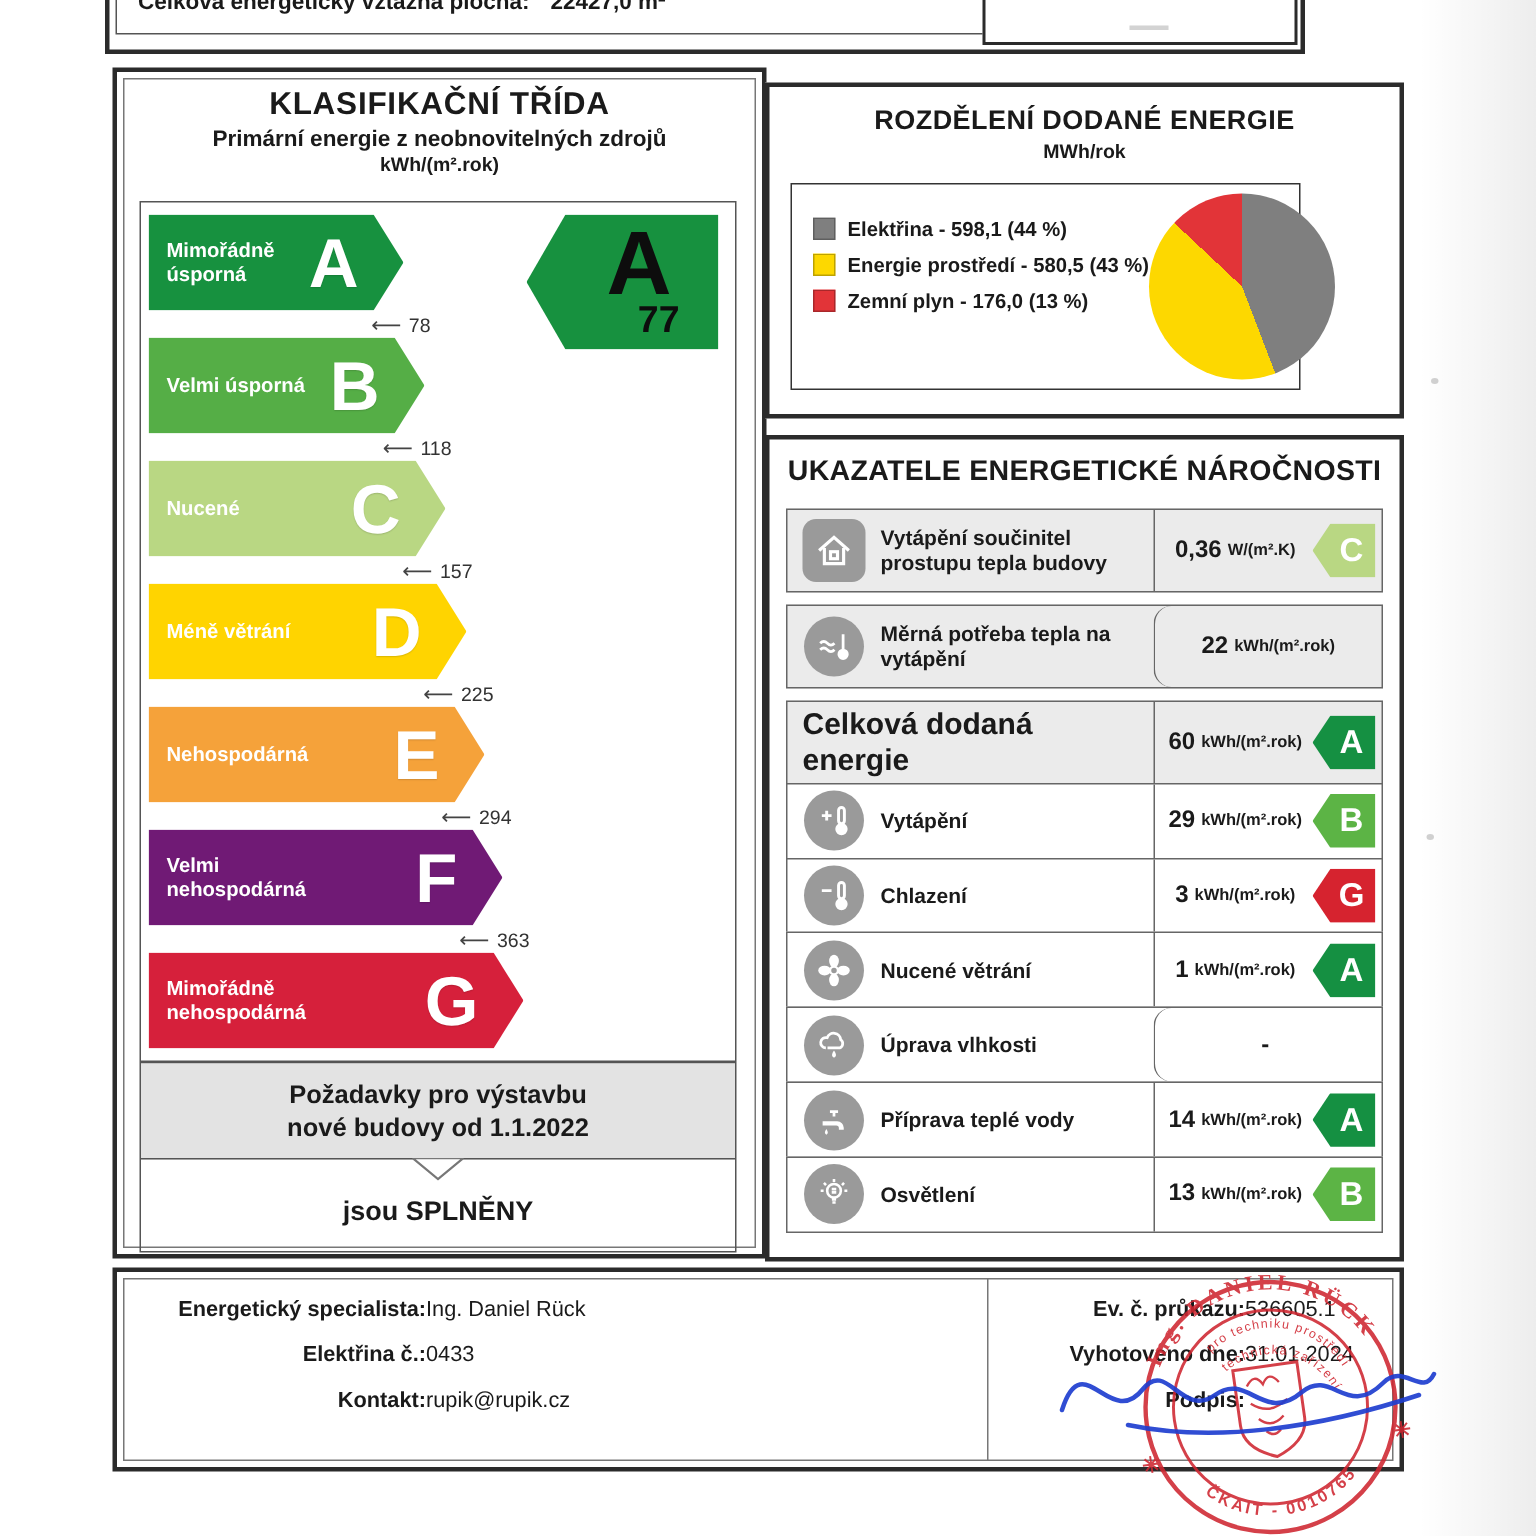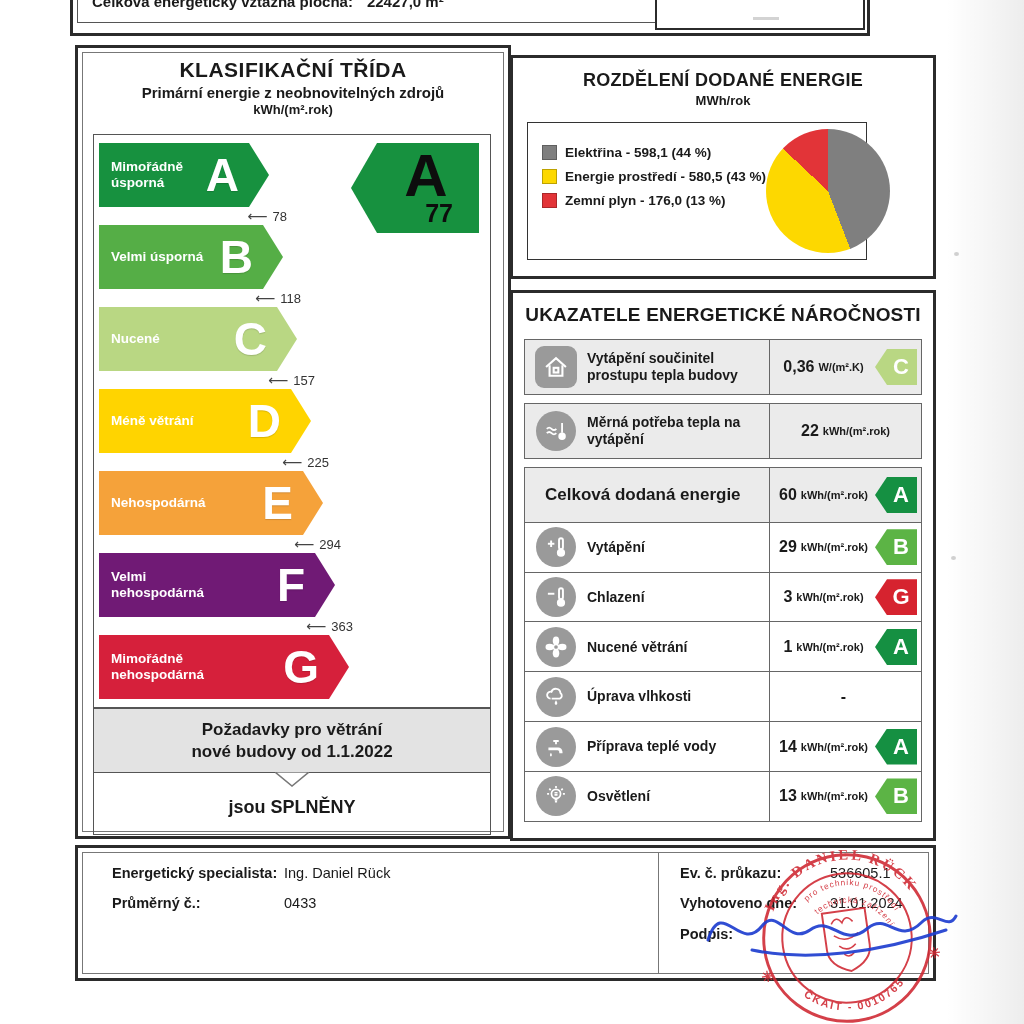--- a/index.html
+++ b/index.html
@@ -62,35 +62,35 @@
   .p-ind h1{margin:11px 4px 0;font-size:19px;text-align:center;letter-spacing:.2px;}
   .rows{position:absolute;left:11px;top:46px;width:398px;}
   .ind-row{display:flex;align-items:center;border:1.2px solid #666;height:56px;background:#fff;position:relative;box-sizing:border-box;}
   .ind-row.gray{background:#ebebeb;}
   .ind-row.solo{margin-bottom:8px;}
   .ind-row.stack{margin-top:-1.2px;height:51px;}
   .icn-wrap{width:62px;display:flex;justify-content:center;flex:none;}
   .icn{width:40px;height:40px;border-radius:50%;background:#9a9a9a;display:flex;align-items:center;justify-content:center;}
   .icn.square{border-radius:9px;width:42px;height:42px;}
   .ind-row .rlabel{flex:1;font-size:14px;font-weight:bold;line-height:1.2;padding-right:4px;}
-  .ind-row .rlabel.big{font-size:17px;padding-left:20px;}
+  .ind-row .rlabel.big{font-size:20px;padding-left:10px;}
   .val-col{width:152px;flex:none;align-self:stretch;border-left:1.2px solid #666;display:flex;align-items:center;justify-content:center;padding-right:44px;box-sizing:border-box;}
-  .val-col.nobadge{padding-right:0;}
+  .val-col.nobadge{padding-right:0;border-radius:12px;}
   .val-col .num{font-size:16px;font-weight:bold;margin-right:4px;white-space:nowrap;}
   .val-col .unit{font-size:11px;font-weight:bold;white-space:nowrap;}
   .badge{position:absolute;right:4px;top:50%;transform:translateY(-50%);width:42px;height:36px;display:flex;align-items:center;justify-content:center;padding-left:10px;box-sizing:border-box;
        clip-path:polygon(12px 0,100% 0,100% 100%,12px 100%,0 50%);color:#fff;font-size:22px;font-weight:bold;}
 
   
   .p-foot{left:75px;top:845px;width:855px;height:130px;}
   .f-divider{position:absolute;left:580px;top:4px;bottom:4px;width:1px;background:#777;}
   .f-col{position:absolute;top:17px;display:flex;flex-direction:column;gap:13px;}
   .f-left{left:34px;width:520px;}
   .f-right{left:602px;width:240px;}
-  .f-row{display:flex;font-size:14.5px;line-height:1.2;}
+  .f-row{display:flex;font-size:14.5px;line-height:1.2;text-align:right;}
   .f-row .fl{font-weight:bold;width:172px;flex:none;}
   .f-right .f-row .fl{width:150px;}
 
   
   .stamp{left:733px;top:840px;width:228px;height:196px;opacity:.88;transform:rotate(-8deg);z-index:6;}
   .sig{left:700px;top:888px;width:262px;height:80px;z-index:7;}
 </style>
 </head>
 <body>
 
@@ -174,21 +174,21 @@
     </div>
 
     <div class="rating-arrow" style="background: rgb(23, 145, 63);">
       <span class="L">A</span>
       <span class="V">77</span>
     </div>
   </div>
 
   <div class="req-box">
     <div class="req-top">
-      <div>Požadavky pro větrání</div>
+      <div>Požadavky pro výstavbu</div>
       <div>nové budovy od 1.1.2022</div>
     </div>
     <div class="req-bottom">
       <svg class="req-notch" width="34" height="16">
         <path d="M0 0 L17 14 L34 0 Z" fill="#ffffff" stroke="#777" stroke-width="1.5"></path>
       </svg>
       <span>jsou SPLNĚNY</span>
     </div>
   </div>
 </div>
@@ -382,22 +382,26 @@
 
 <div class="abs panel p-foot">
   <div class="inliner"></div>
   <div class="f-divider"></div>
   <div class="f-col f-left">
     <div class="f-row">
         <span class="fl">Energetický specialista:</span>
         <span>Ing. Daniel Rück</span>
       </div>
     <div class="f-row">
-        <span class="fl">Průměrný č.:</span>
+        <span class="fl">Elektřina č.:</span>
         <span>0433</span>
+      </div>
+    <div class="f-row">
+        <span class="fl">Kontakt:</span>
+        <span>rupik@rupik.cz</span>
       </div>
   </div>
   <div class="f-col f-right">
     <div class="f-row">
         <span class="fl">Ev. č. průkazu:</span>
         <span>536605.1</span>
       </div>
     <div class="f-row">
         <span class="fl">Vyhotoveno dne:</span>
         <span>31.01.2024</span>

